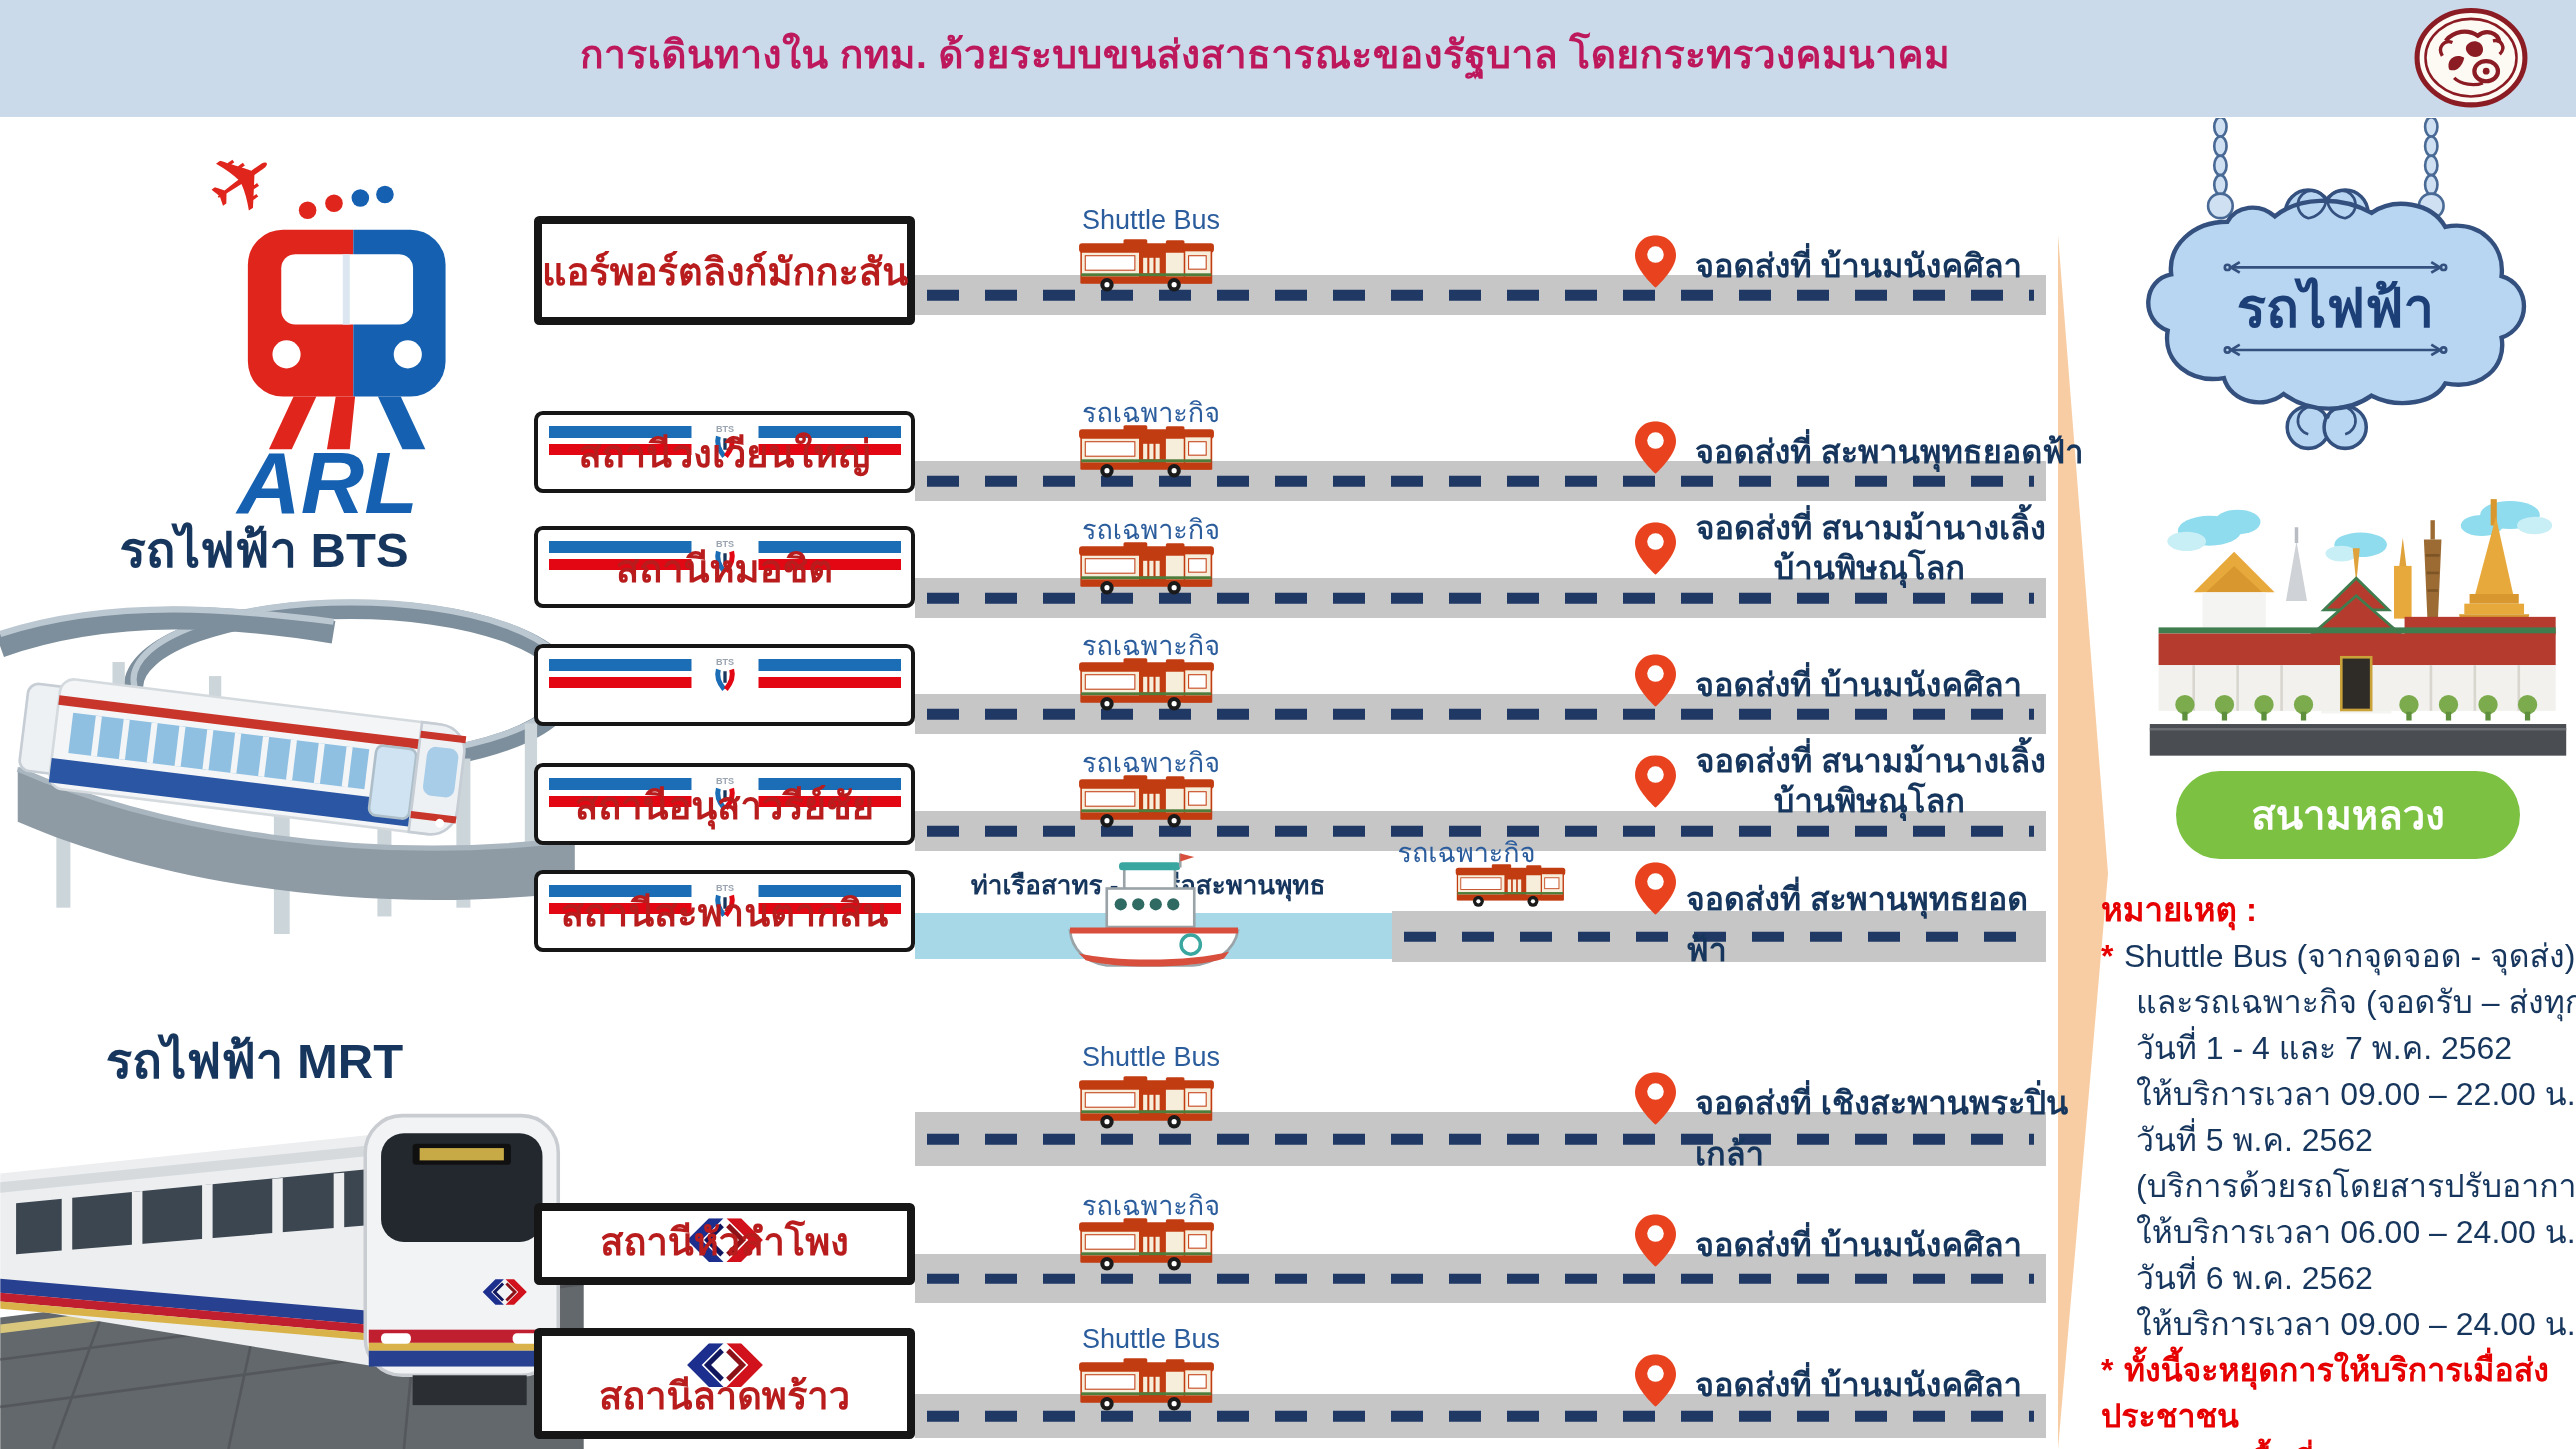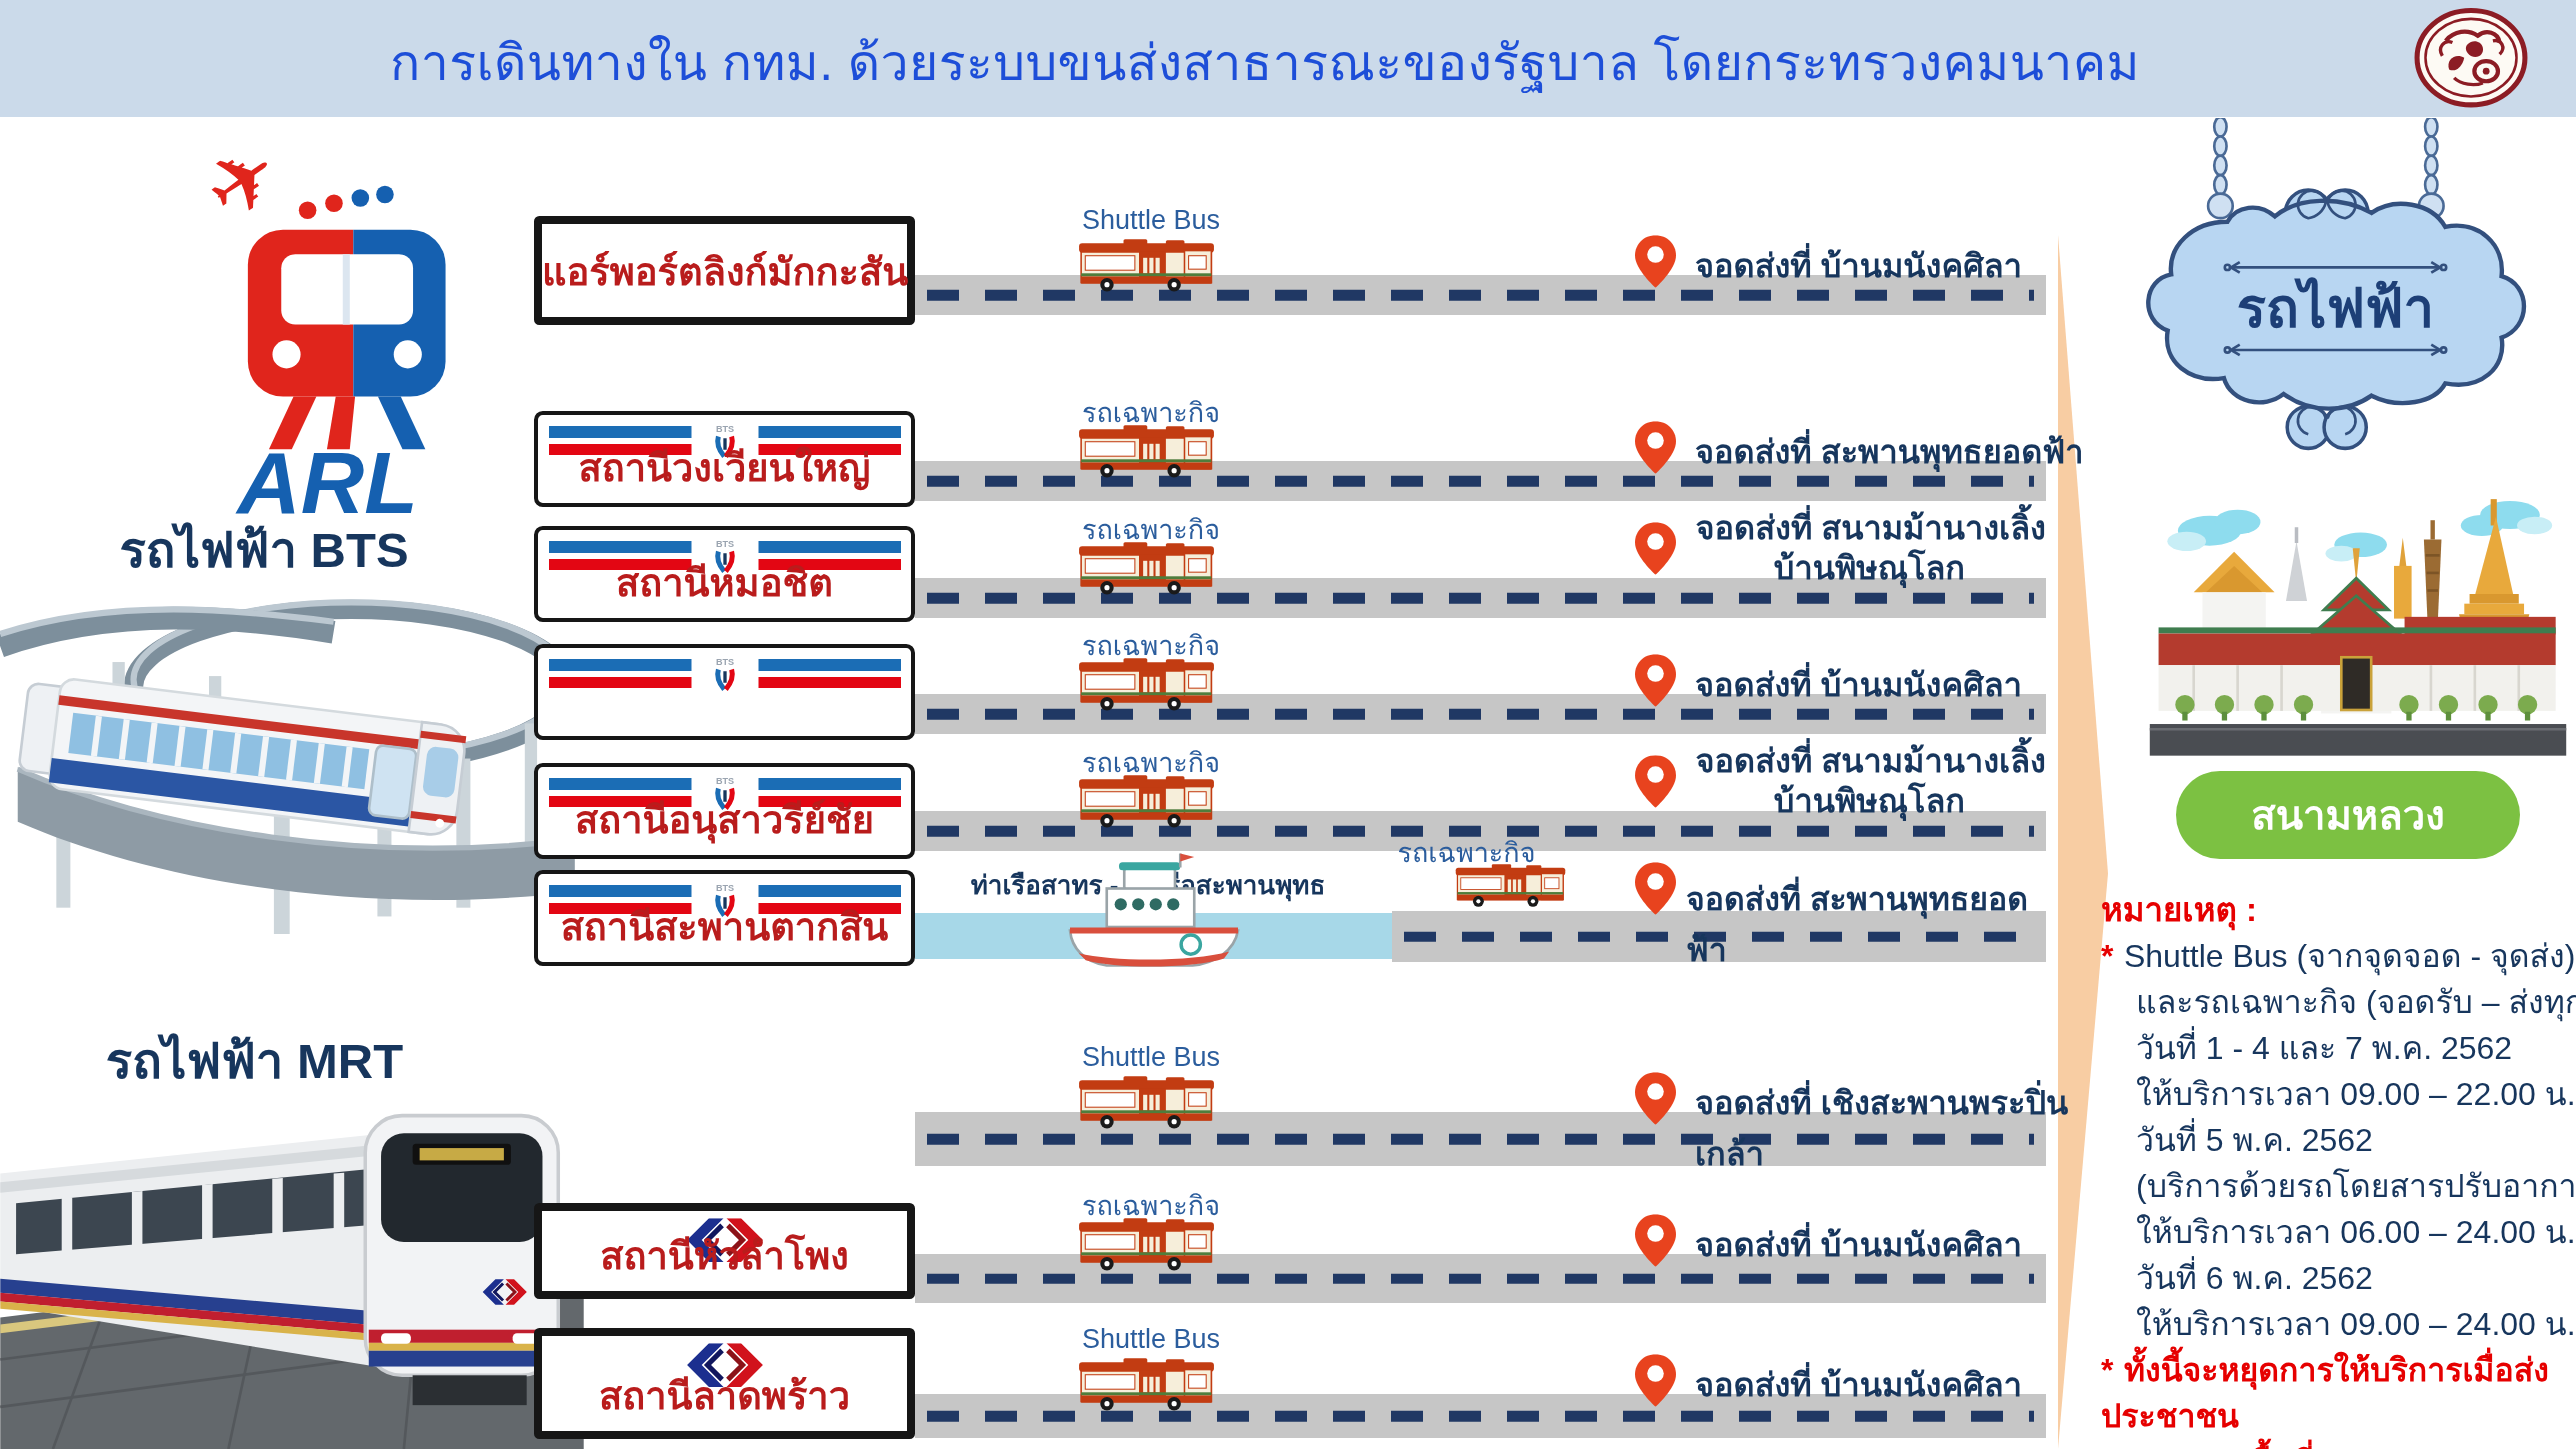--- a/index.html
+++ b/index.html
@@ -2,21 +2,21 @@
 <html style="font-size:14px"><head>
 <meta charset="utf-8">
 <style>
   html,body{margin:0;padding:0;background:#ffffff;}
   #canvas{position:relative;width:2576px;height:1449px;background:#ffffff;overflow:hidden;
           font-family:"Liberation Sans","DejaVu Sans",sans-serif;}
 
   
   .header-band{position:absolute;left:0;top:0;width:2576px;height:117px;background:#cbdaea;border-bottom:2.6px solid #ffffff;}
   .page-title{position:absolute;left:220px;top:23px;width:2090px;text-align:center;
-              font-size:50px;font-weight:normal;color:#1d4ed8;letter-spacing:0.4px;}
+              font-size:39px;font-weight:bold;color:#be185d;letter-spacing:0.4px;}
   .seal{position:absolute;left:2412px;top:6.1px;width:118px;height:105px;}
 
   
   .arl-logo{position:absolute;left:195px;top:133px;width:321px;height:391px;}
   .section-label{position:absolute;text-align:center;font-size:49px;font-weight:bold;color:#17365d;}
   .bts-label{left:97px;top:511px;width:334px;}
   .mrt-label{left:79px;top:1022px;width:351px;}
   .bts-train{position:absolute;left:0px;top:548px;width:575px;height:386px;z-index:1;}
   .mrt-train{position:absolute;left:0px;top:1070px;width:584px;height:379px;z-index:1;}
 
@@ -24,21 +24,21 @@
   .route-row{position:absolute;left:527px;width:1533px;height:184px;z-index:2;}
   .r1{top:170px;} .r2{top:356px;} .r3{top:473px;} .r4{top:589px;} .r5{top:706px;}
   .r6{top:808px;} .r7{top:1007px;} .r8{top:1149px;} .r9{top:1289px;}
 
   .road{position:absolute;left:388px;top:105px;width:1131px;height:40px;background:#c6c6c6;}
   .r6 .road{left:865px;top:103px;width:654px;height:51px;}
   .r7 .road{height:54px;} .r8 .road{height:49px;} .r9 .road{height:44px;}
   .dash{position:absolute;left:12.3px;right:12.3px;top:50%;height:10.5px;transform:translateY(-50%);
         background-image:repeating-linear-gradient(90deg,#203864 0,#203864 32px,transparent 32px,transparent 58px);}
 
-  .station-box{position:absolute;left:7px;top:51px;width:381px;height:96px;background:#ffffff;
+  .station-box{position:absolute;left:7px;top:51px;width:381px;height:82px;background:#ffffff;
                border:4.4px solid #161616;border-radius:8.8px;box-sizing:border-box;}
   .station-box.thick{border-width:8px;border-radius:5.3px;}
   .r1 .station-box{top:46px;height:109px;}
   .r2 .station-box{top:55px;} .r3 .station-box{top:53px;} .r4 .station-box{top:55px;}
   .r5 .station-box{top:57px;padding-left:28px;} .r6 .station-box{top:62px;}
   .r7 .station-box{top:58px;height:114px;} .r8 .station-box{top:54px;} .r9 .station-box{top:39px;height:111px;}
   .station-label{position:absolute;left:0;right:0;bottom:5.3px;text-align:center;white-space:nowrap;
                  font-size:38px;font-weight:bold;color:#b91c1c;}
   .center-label .station-label{bottom:auto;top:50%;transform:translateY(-50%);}
 

